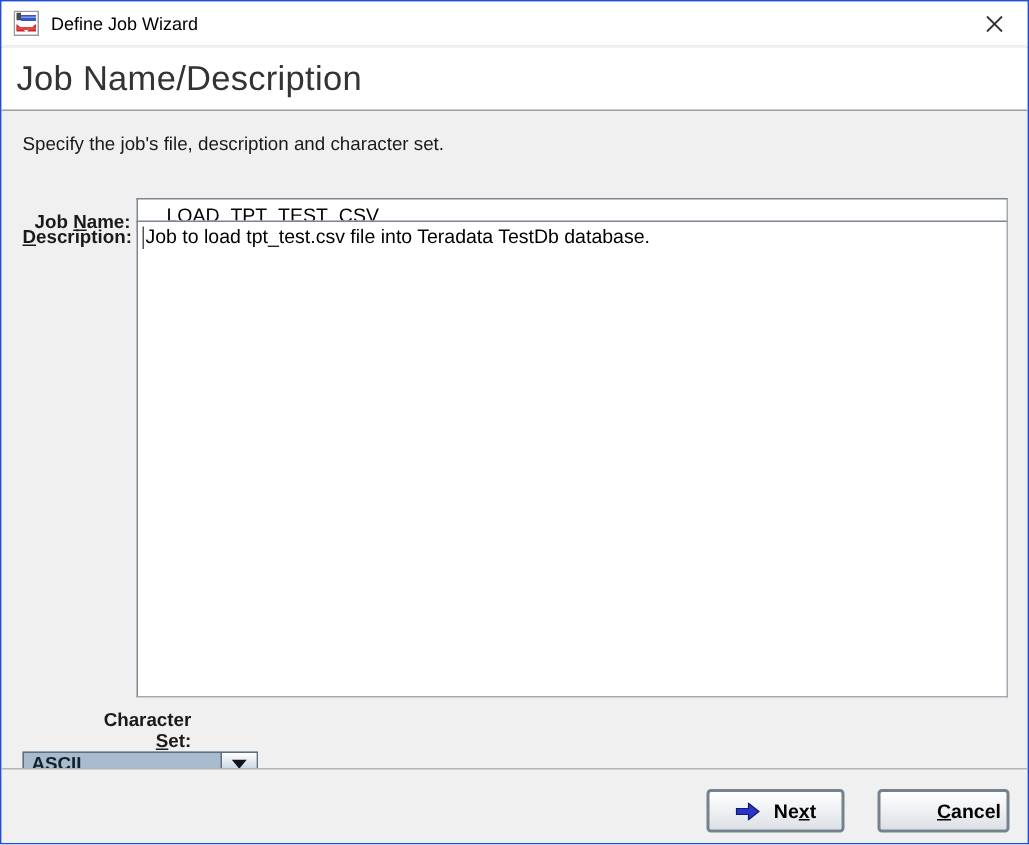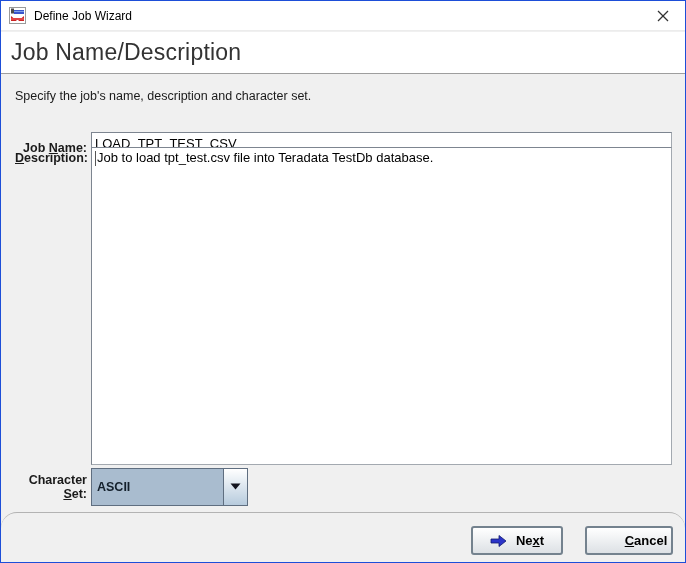--- a/index.html
+++ b/index.html
@@ -62,21 +62,21 @@
     position:absolute;left:14px;right:13px;top:44px;height:36px;
     display:flex;align-items:flex-end;
   }
   .text-field{
     flex:1;height:23px;
     background:#ffffff;
     border:1px solid #a3a9b0;
     border-top-color:#7d8590;border-left-color:#7d8590;
     font-family:"Liberation Sans", sans-serif;
     font-size:13px;color:#000;
-    padding:0 3px;outline:none;
+    padding:0 19px;outline:none;
   }
 
   .row-desc{
     position:absolute;left:14px;right:13px;top:72px;
     display:flex;align-items:flex-start;
   }
   .row-desc .form-label{padding-top:4px;}
   .text-area{
     flex:1;height:318px;
     background:#ffffff;
@@ -86,21 +86,21 @@
     padding:2px 3px;
     display:flex;align-items:flex-start;
     overflow:hidden;cursor:text;
   }
   .caret{
     width:1px;height:15px;background:#555;margin:1px 1px 0 0;flex:0 0 auto;
   }
 
   .row-charset{
     position:absolute;left:14px;top:398px;height:27px;
-    display:flex;align-items:center;
+    display:flex;align-items:center;flex-direction:column;
   }
   .combo{
     width:157px;height:38px;
     border:1px solid #5f6e80;
     background:#a9bccf;
     display:flex;align-items:stretch;
     cursor:default;
   }
   .combo-value{
     flex:1;display:flex;align-items:center;
@@ -112,21 +112,21 @@
     background:linear-gradient(#ffffff,#b7cbdd);
     display:flex;align-items:center;justify-content:center;
   }
 
   
   .footer{
     position:absolute;left:0;right:0;bottom:0;height:50px;
     border-top:1px solid #b3b3b3;
     background:#f0f0f0;
     display:flex;align-items:center;justify-content:flex-end;
-    gap:22px;padding-right:12px;padding-top:6px;border-radius:16px;
+    gap:22px;padding-right:12px;padding-top:6px;
   }
   .btn{
     height:29px;
     border:2px solid #74828e;border-radius:3px;
     background:linear-gradient(#ffffff,#dde1e5);
     display:flex;align-items:center;justify-content:center;
     gap:9px;
     font-family:"Liberation Sans", sans-serif;
     font-size:13px;font-weight:700;color:#000;
     cursor:default;padding:0 14px;
@@ -159,21 +159,21 @@
       </svg>
     </span>
   </div>
 
   <div class="header">
     <span class="header-title">Job Name/Description</span>
   </div>
 
   <div class="content">
 
-    <div class="instruction">Specify the job's name, description and character set.</div>
+    <div class="instruction">Specify the job's file, description and character set.</div>
 
     <div class="row-jobname">
       <label class="form-label"><span>Job </span><span class="mn">N</span><span>ame:</span></label>
       <input class="text-field" type="text" value="LOAD_TPT_TEST_CSV" style="">
     </div>
 
     <div class="row-desc">
       <label class="form-label"><span></span><span class="mn">D</span><span>escription:</span></label>
       <div class="text-area">
         <span class="caret"></span>

